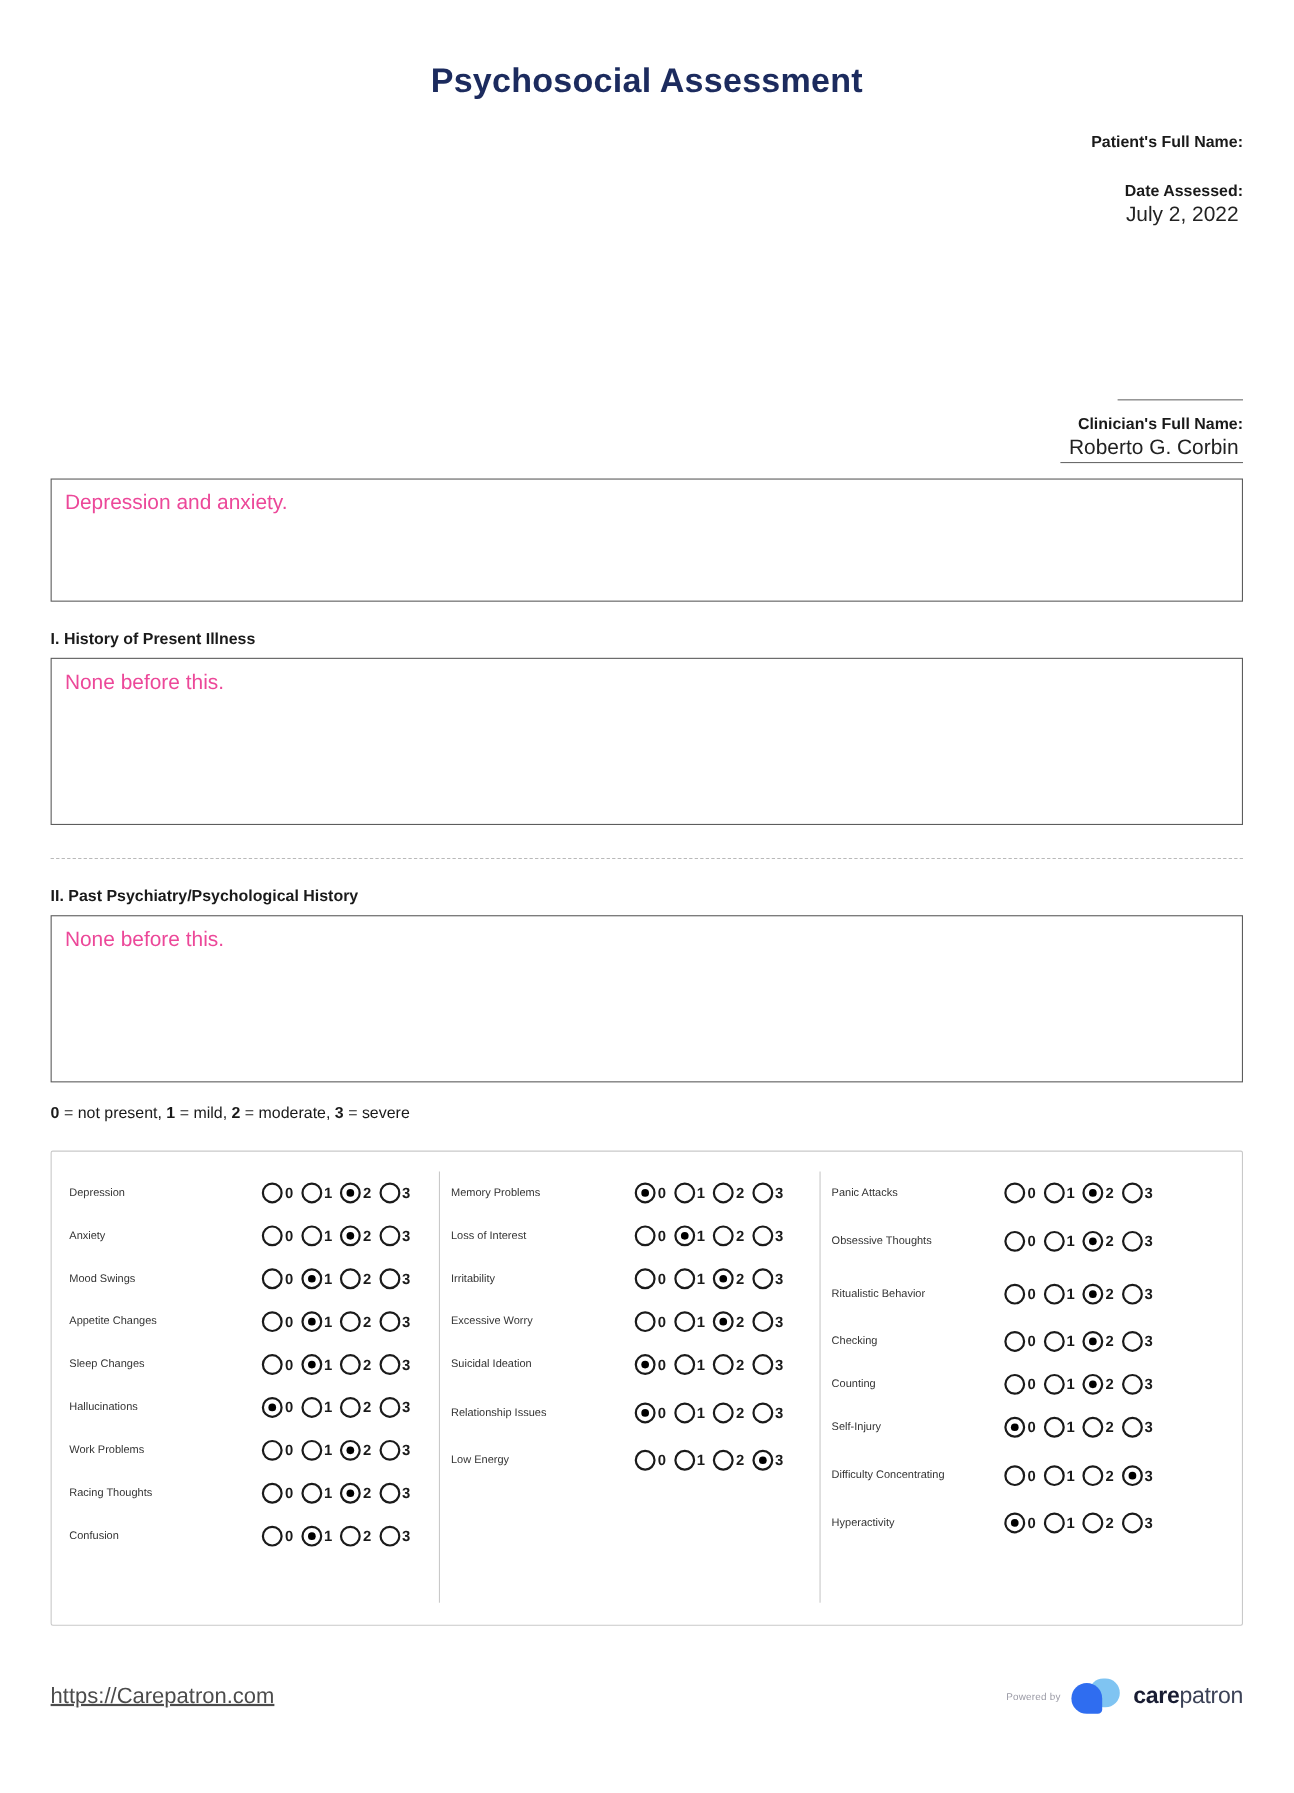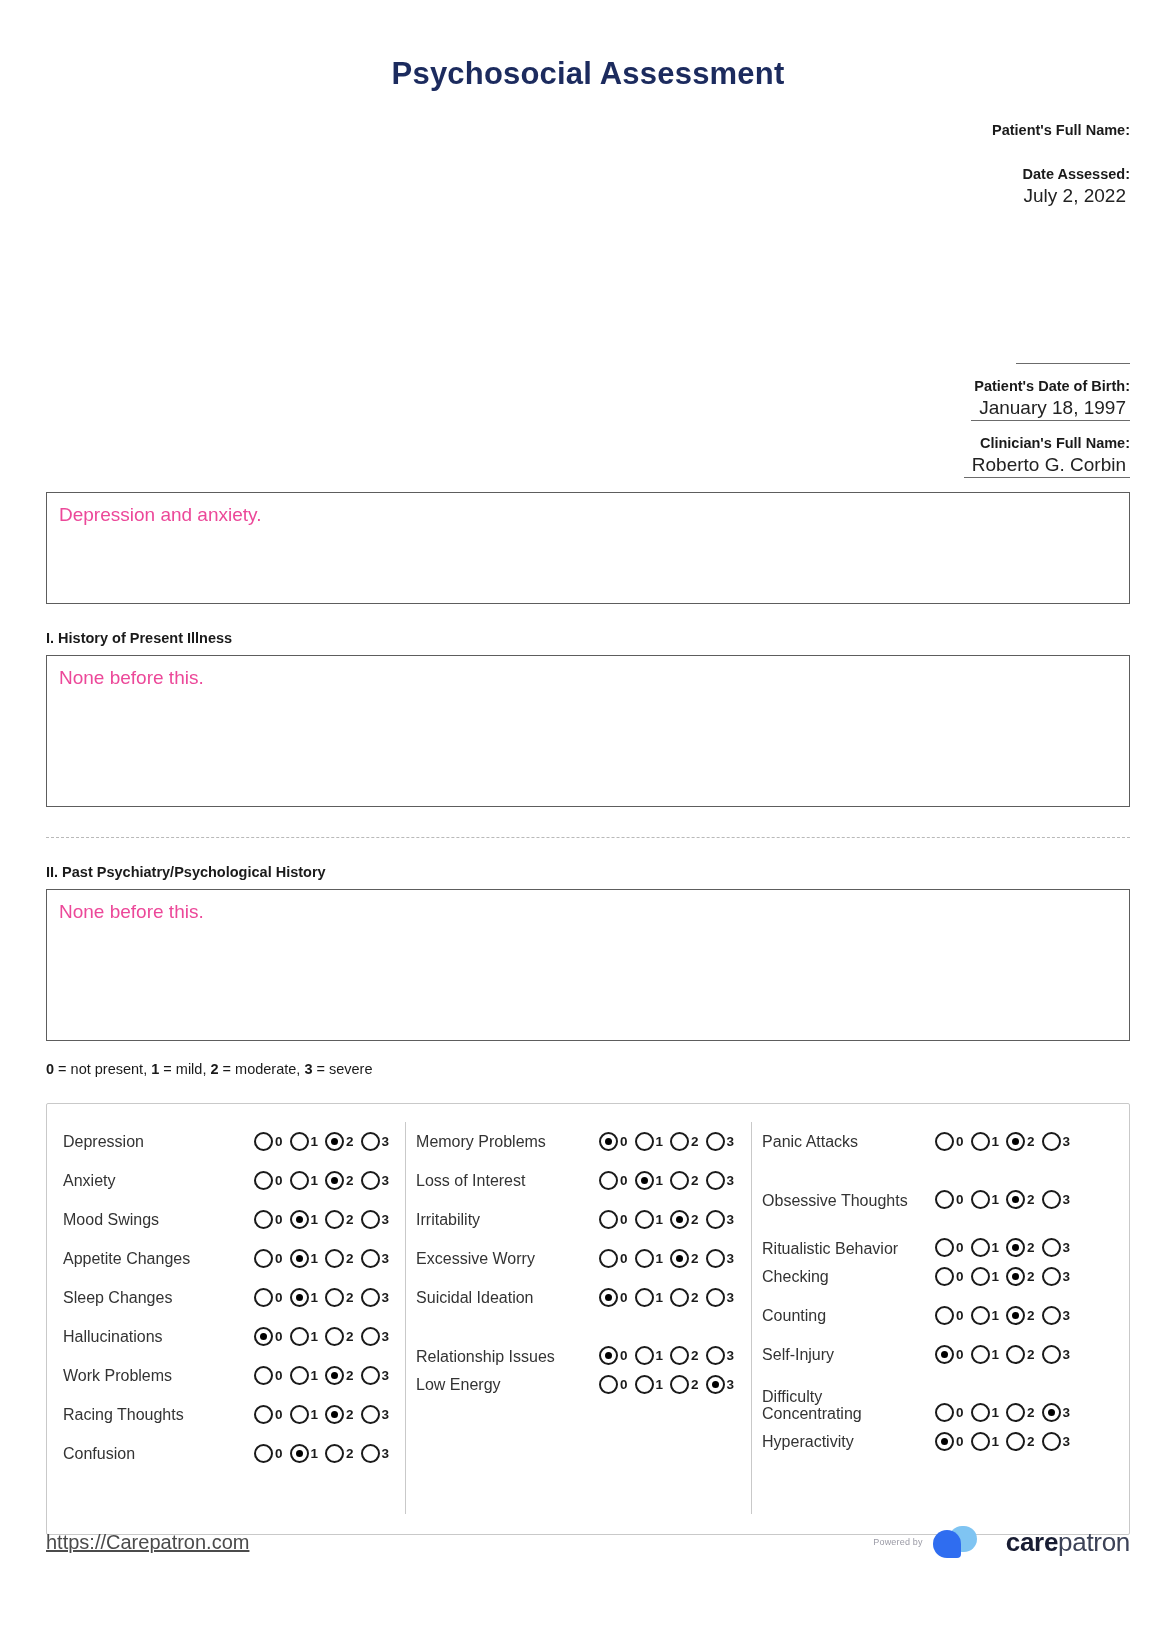--- a/index.html
+++ b/index.html
@@ -120,27 +120,27 @@
   }
   .sym-col.c1 { flex: 0 0 346px; }
   .sym-col.c2 { flex: 0 0 346px; border-left: 1px solid #c9c9c9; }
   .sym-col.c3 { flex: 1 1 auto; border-left: 1px solid #c9c9c9; }
 
   .sym-row {
     display: flex;
     align-items: center;
     height: 39px;
   }
-  .sym-row.tall { height: 48px; align-items: flex-end; }
+  .sym-row.tall { height: 48px; }
   .sym-label {
-    font-size: 16px;
+    font-size: 10px;
     color: #333;
     line-height: 17px;
     flex: 1 1 auto;
-    padding-right: 22px;
+    padding-right: 6px;
   }
   .sym-opts {
     display: flex;
     align-items: center;
     flex: 0 0 auto;
   }
   .opt {
     display: flex;
     align-items: center;
     margin-left: 1px;
@@ -213,47 +213,42 @@
     border-radius: 14px 14px 14px 14px;
   }
   .brand-mark .blob-front {
     position: absolute;
     left: 0; top: 4px;
     width: 28px; height: 28px;
     background: #2f6df0;
     border-radius: 14px 14px 4px 14px;
   }
   .brand-name {
-    font-size: 26px;
+    font-size: 21px;
     letter-spacing: -0.3px;
-    margin-left: 17px;
   }
   .brand-name .care { font-weight: bold; color: #181c32; }
   .brand-name .patron { font-weight: normal; color: #3c4257; }
 </style>
 </head>
 <body>
 
 <div class="page">
 
   <div class="title">Psychosocial Assessment</div>
 
   <div class="id-block">
 
     <div class="id-row split">
       <span class="id-label">Patient's Full Name:</span>
       <span class="spacer-mid"></span>
       <span class="id-label">Date Assessed:</span>
       <span class="id-value date-w">July 2, 2022</span>
     </div>
 
-    <div class="id-row">
-      <span class="id-label">Patient's Date of Birth:</span>
-      <span class="id-value">January 18, 1997</span>
-    </div>
 
     <div class="id-row">
       <span class="id-label">Clinician's Full Name:</span>
       <span class="id-value">Roberto G. Corbin</span>
     </div>
 
   </div>
 
   <div class="answer-box box-presenting">Depression and anxiety.</div>
 

